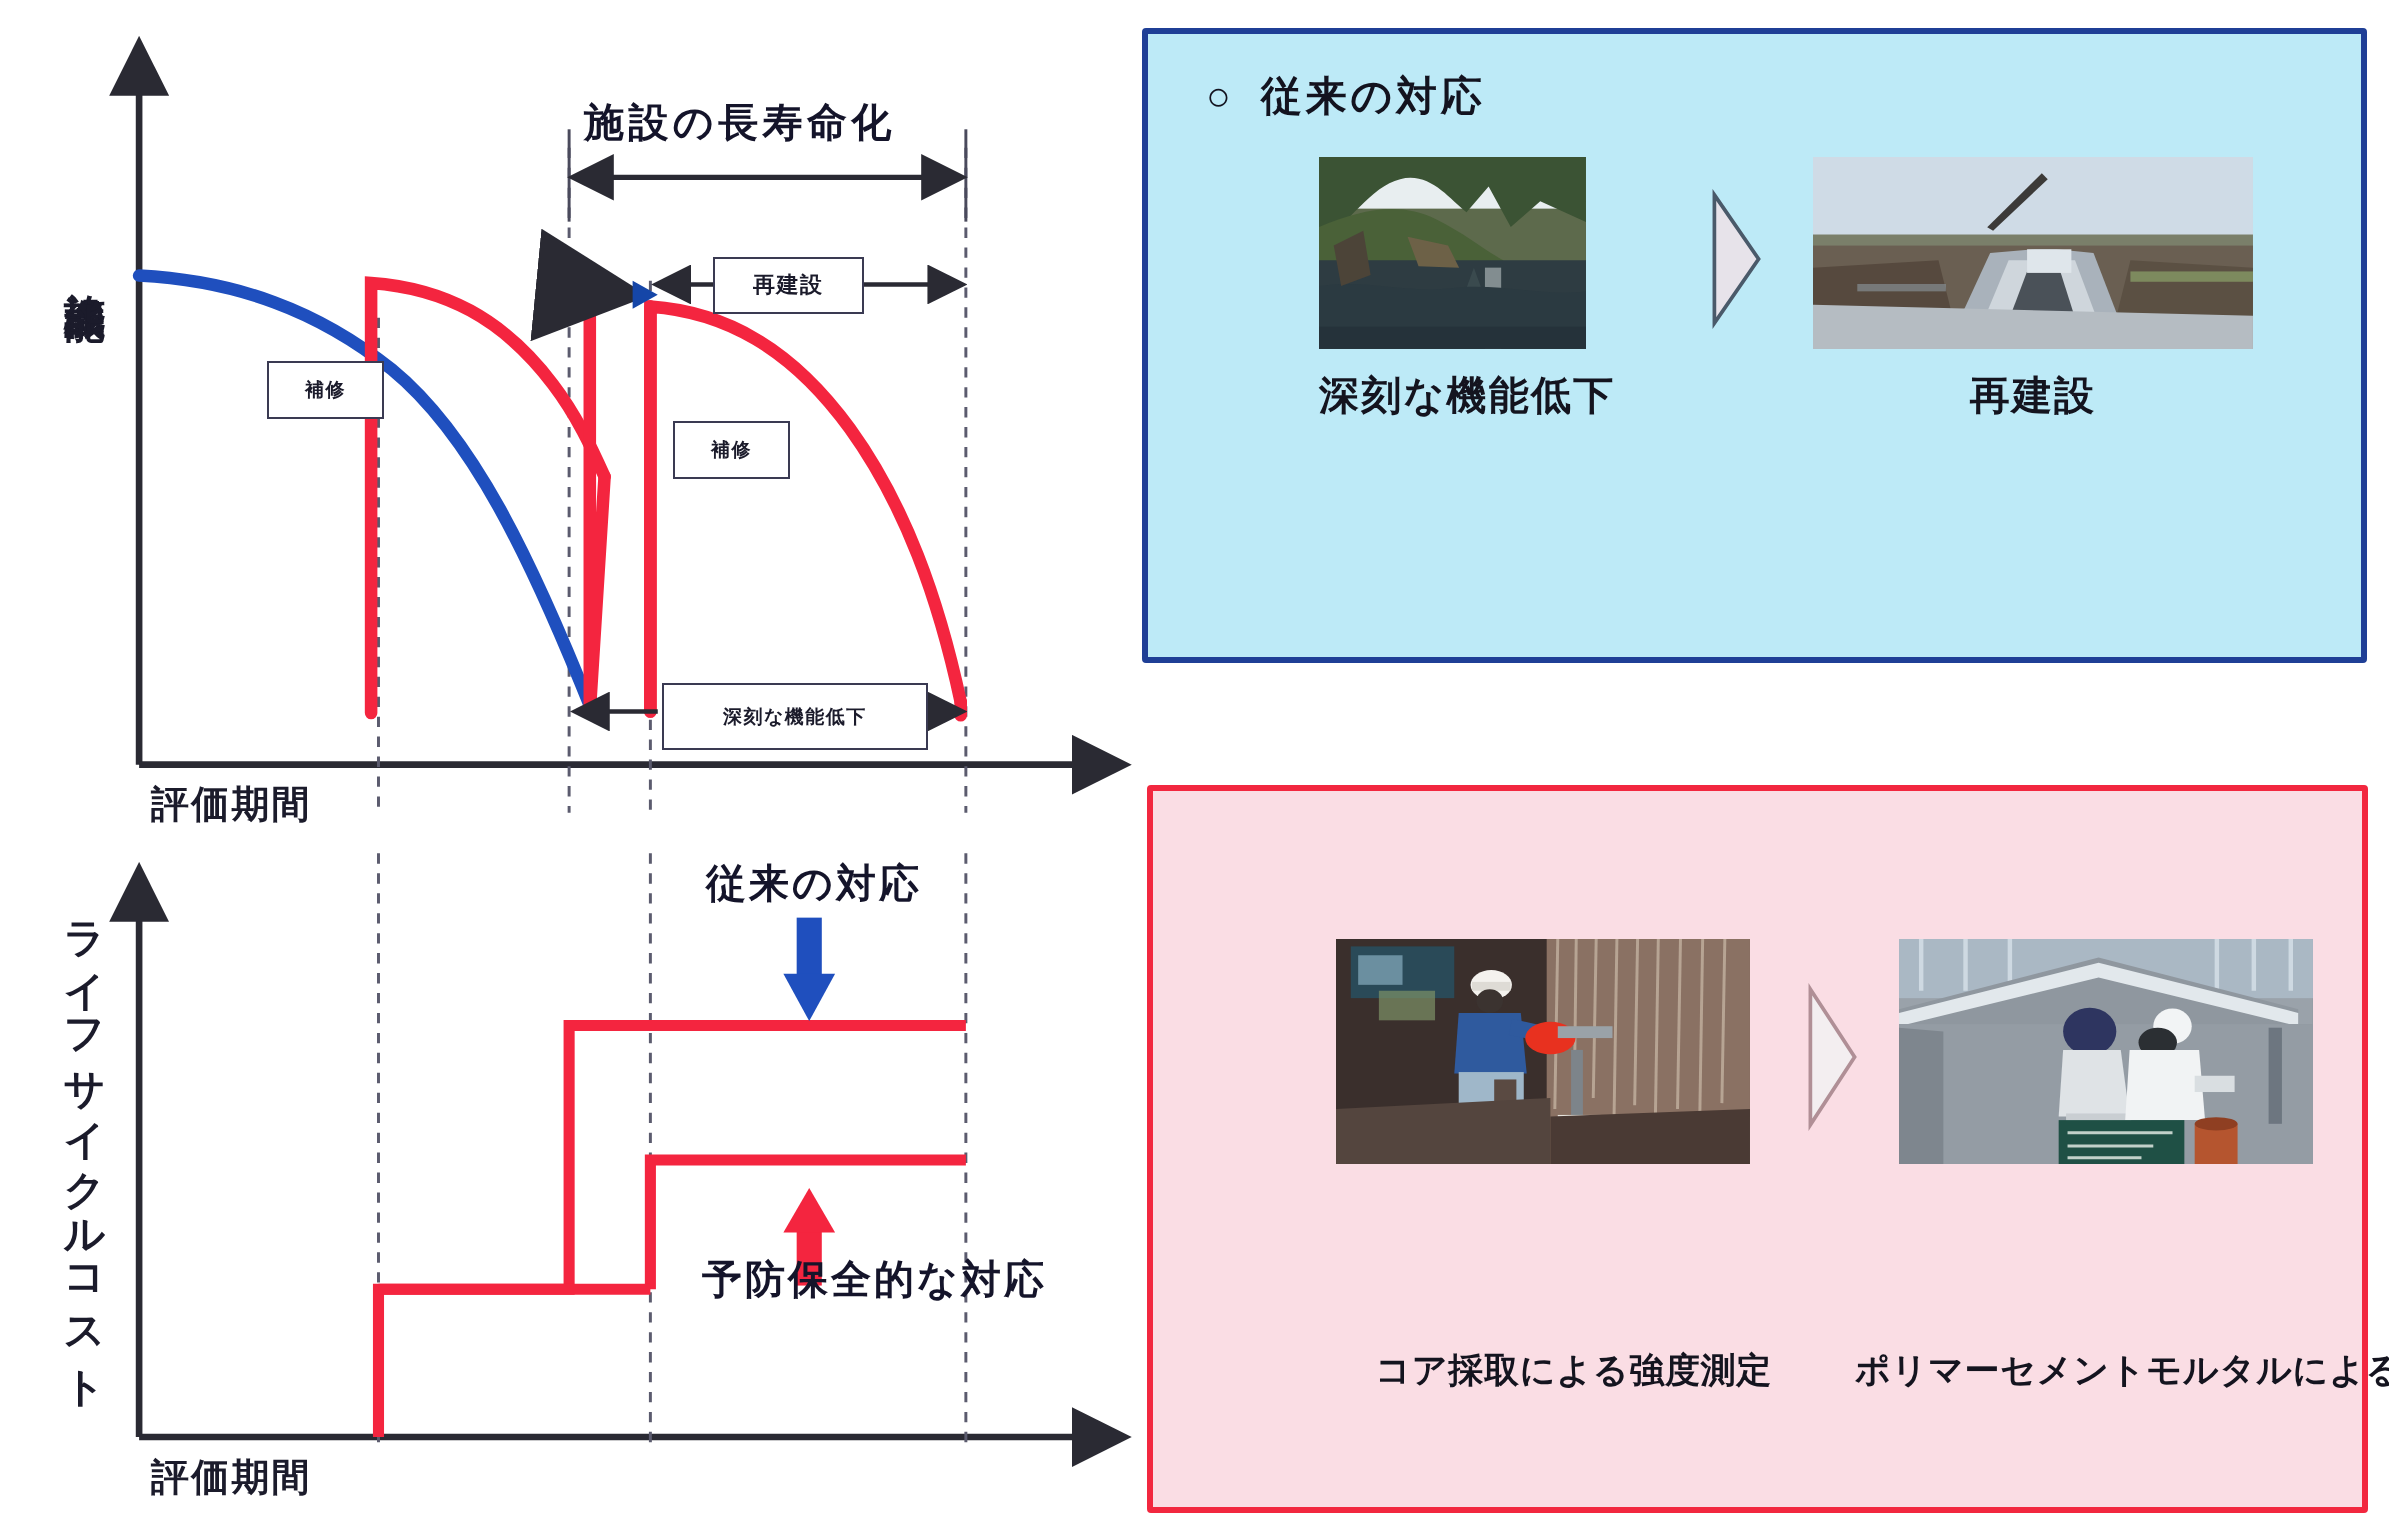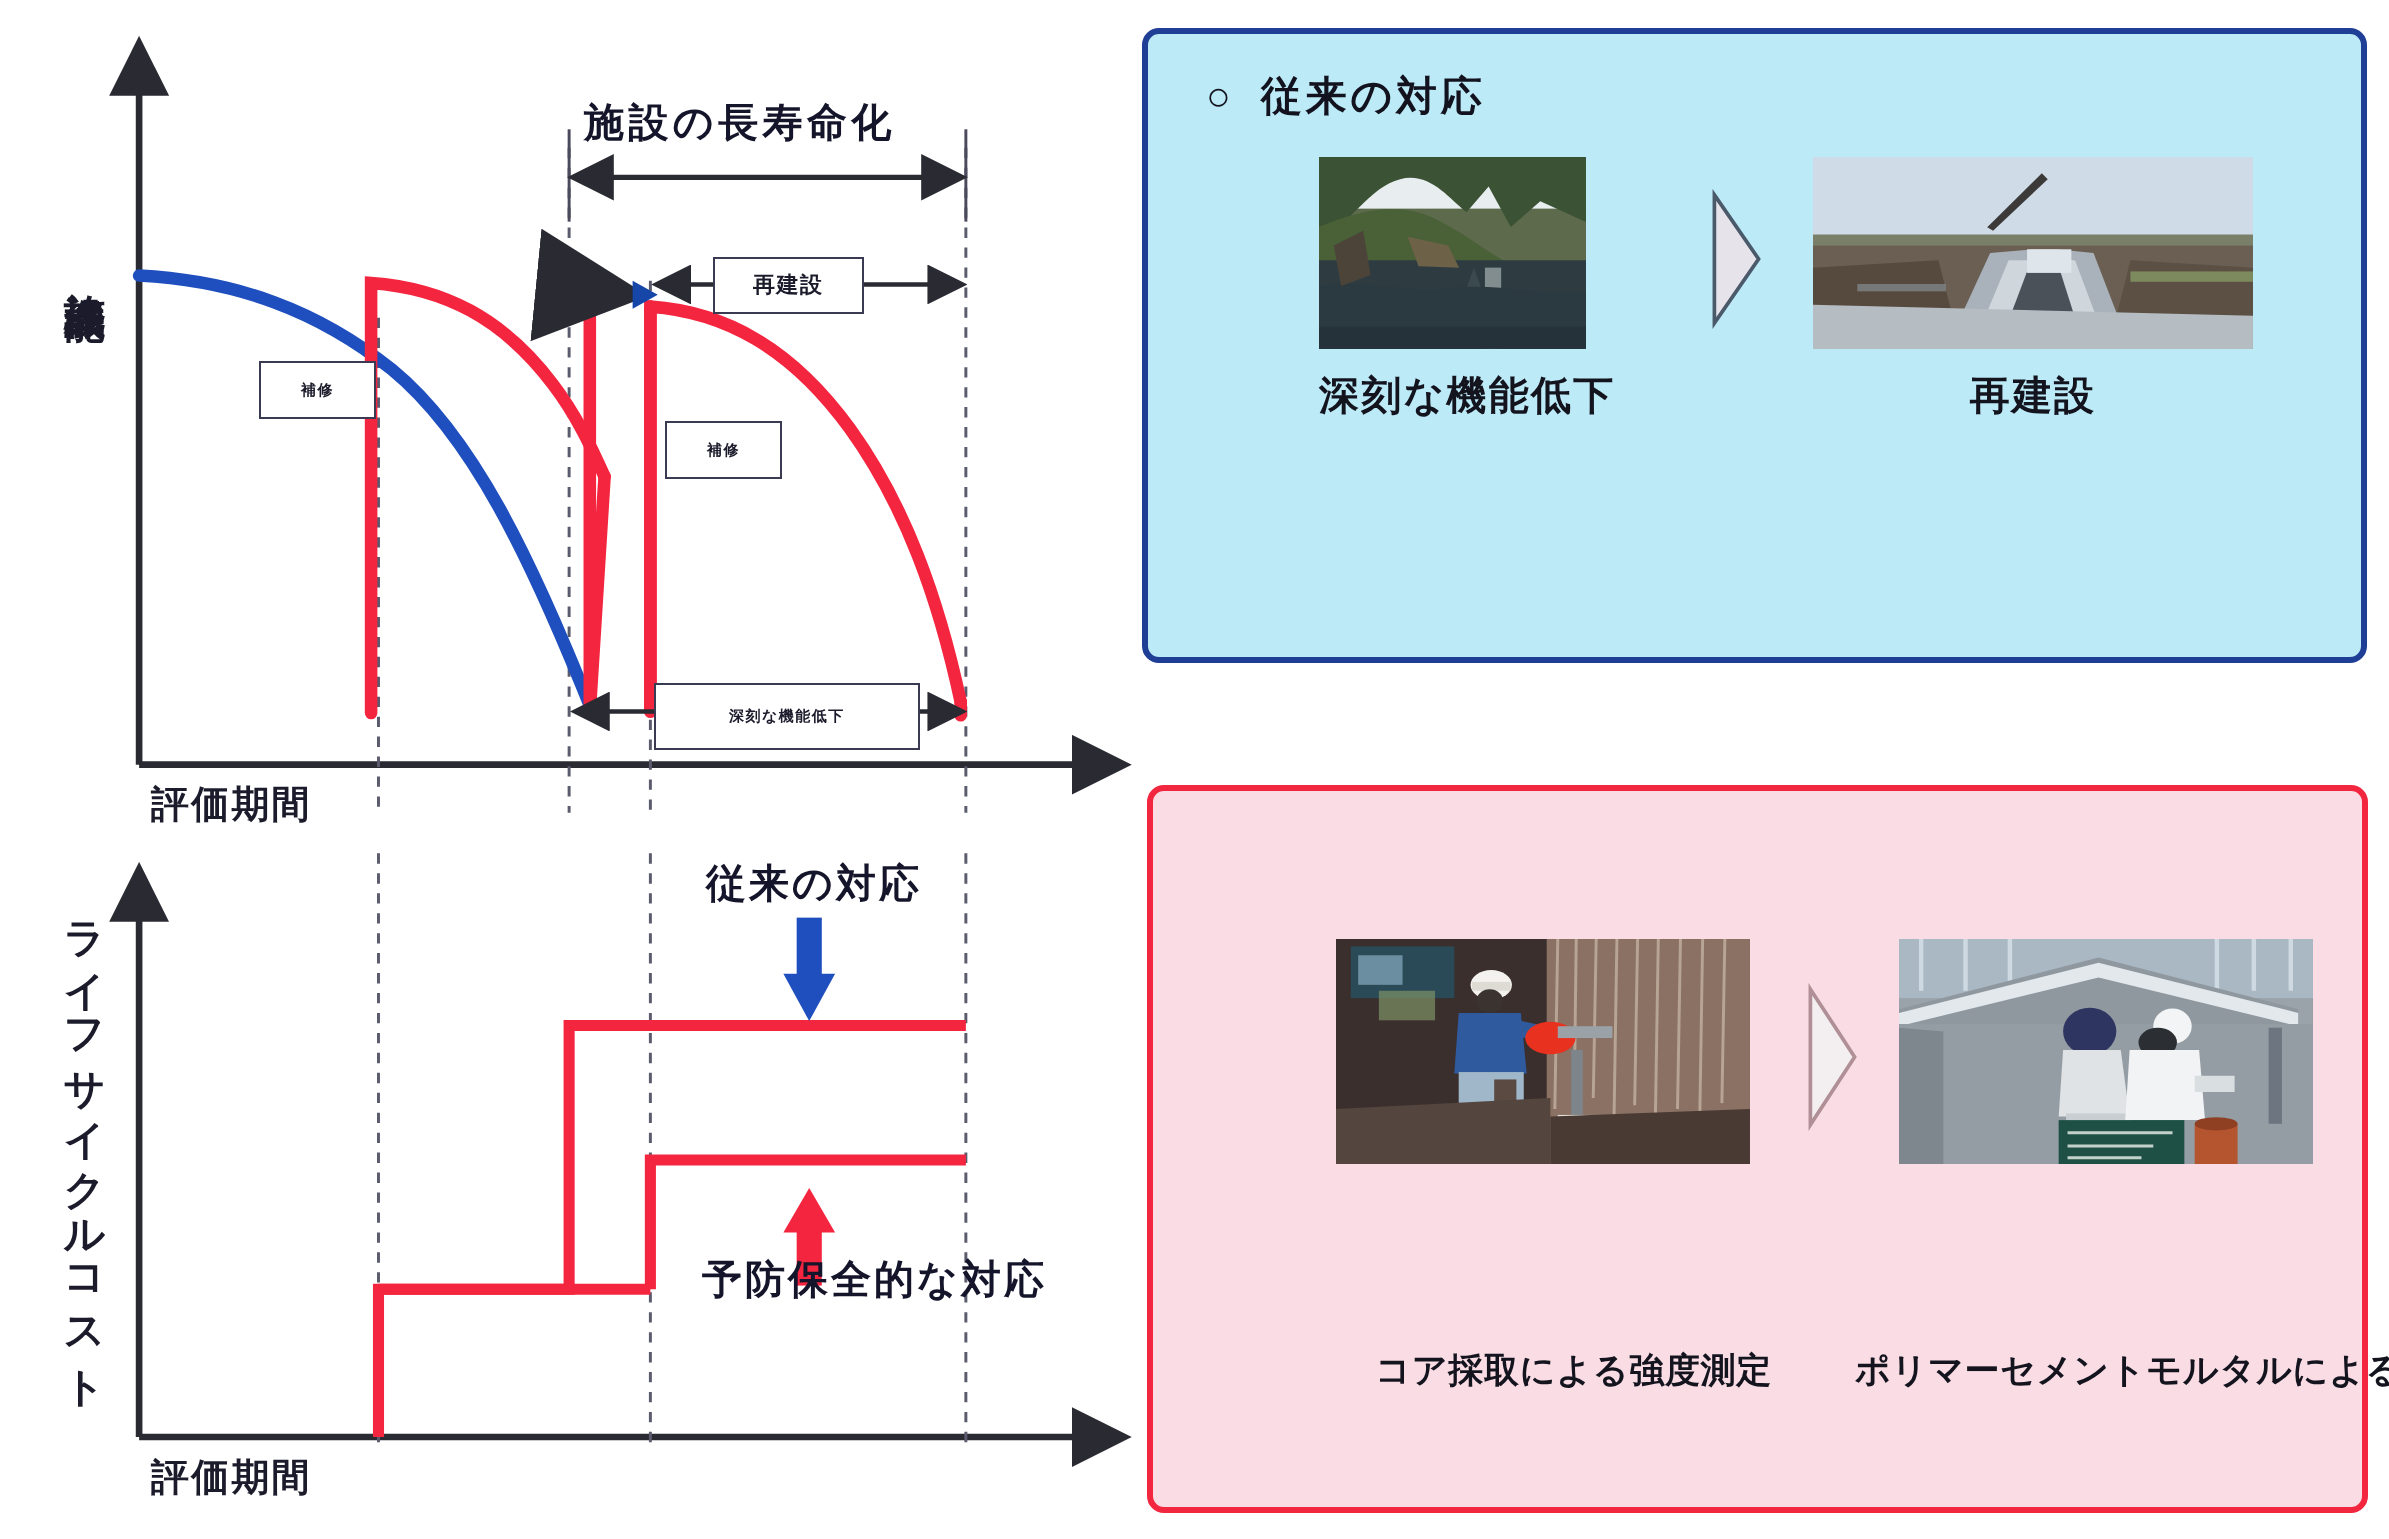--- a/index.html
+++ b/index.html
@@ -17,28 +17,28 @@
   
   .vlabel{position:absolute;writing-mode:vertical-rl;text-orientation:upright;
           font-size:41px;font-weight:700;letter-spacing:3px;line-height:1.0;
           color:#1b1b2b;}
   .hlabel{position:absolute;font-size:38px;font-weight:700;letter-spacing:2.2px;
           color:#1b1b2b;white-space:nowrap;}
   .boxlabel{position:absolute;border:2.2px solid #3a3a52;background:#fff;
             font-size:22px;font-weight:700;letter-spacing:1.5px;
             padding:4.4px 10.3px;white-space:nowrap;color:#1b1b2b;
             display:flex;align-items:center;justify-content:center;}
-  .boxlabel.sm{font-size:15px;padding:3.7px 8.9px;}
+  .boxlabel.sm{font-size:19px;padding:3.7px 8.9px;margin-left:8px;}
   .bignote{position:absolute;font-size:40px;font-weight:700;letter-spacing:3px;
            white-space:nowrap;color:#14142a;}
   .spanlabel{position:absolute;font-size:40px;font-weight:700;letter-spacing:4.4px;
              white-space:nowrap;color:#14142a;}
 
   
-  .panel{position:absolute;border-radius:17px;box-sizing:border-box;text-decoration:underline;}
+  .panel{position:absolute;border-radius:4px;box-sizing:border-box;text-decoration:underline;}
   .panel-blue{left:1142px;top:28px;width:1225px;height:635px;
               background:#bdeaf7;border:6.6px solid #1f3f96;}
   .panel-pink{left:1147px;top:785px;width:1221px;height:728px;
               background:#fadde4;border:6.6px solid #f2273f;}
 
   .panel-head{position:absolute;left:58px;top:35px;font-size:41px;
               font-weight:700;letter-spacing:3.7px;white-space:nowrap;color:#13131f;}
   .panel-head .mark{display:inline-block;margin-right:26.6px;font-weight:400;}
 
   .photo{position:absolute;overflow:hidden;background:#333;}

